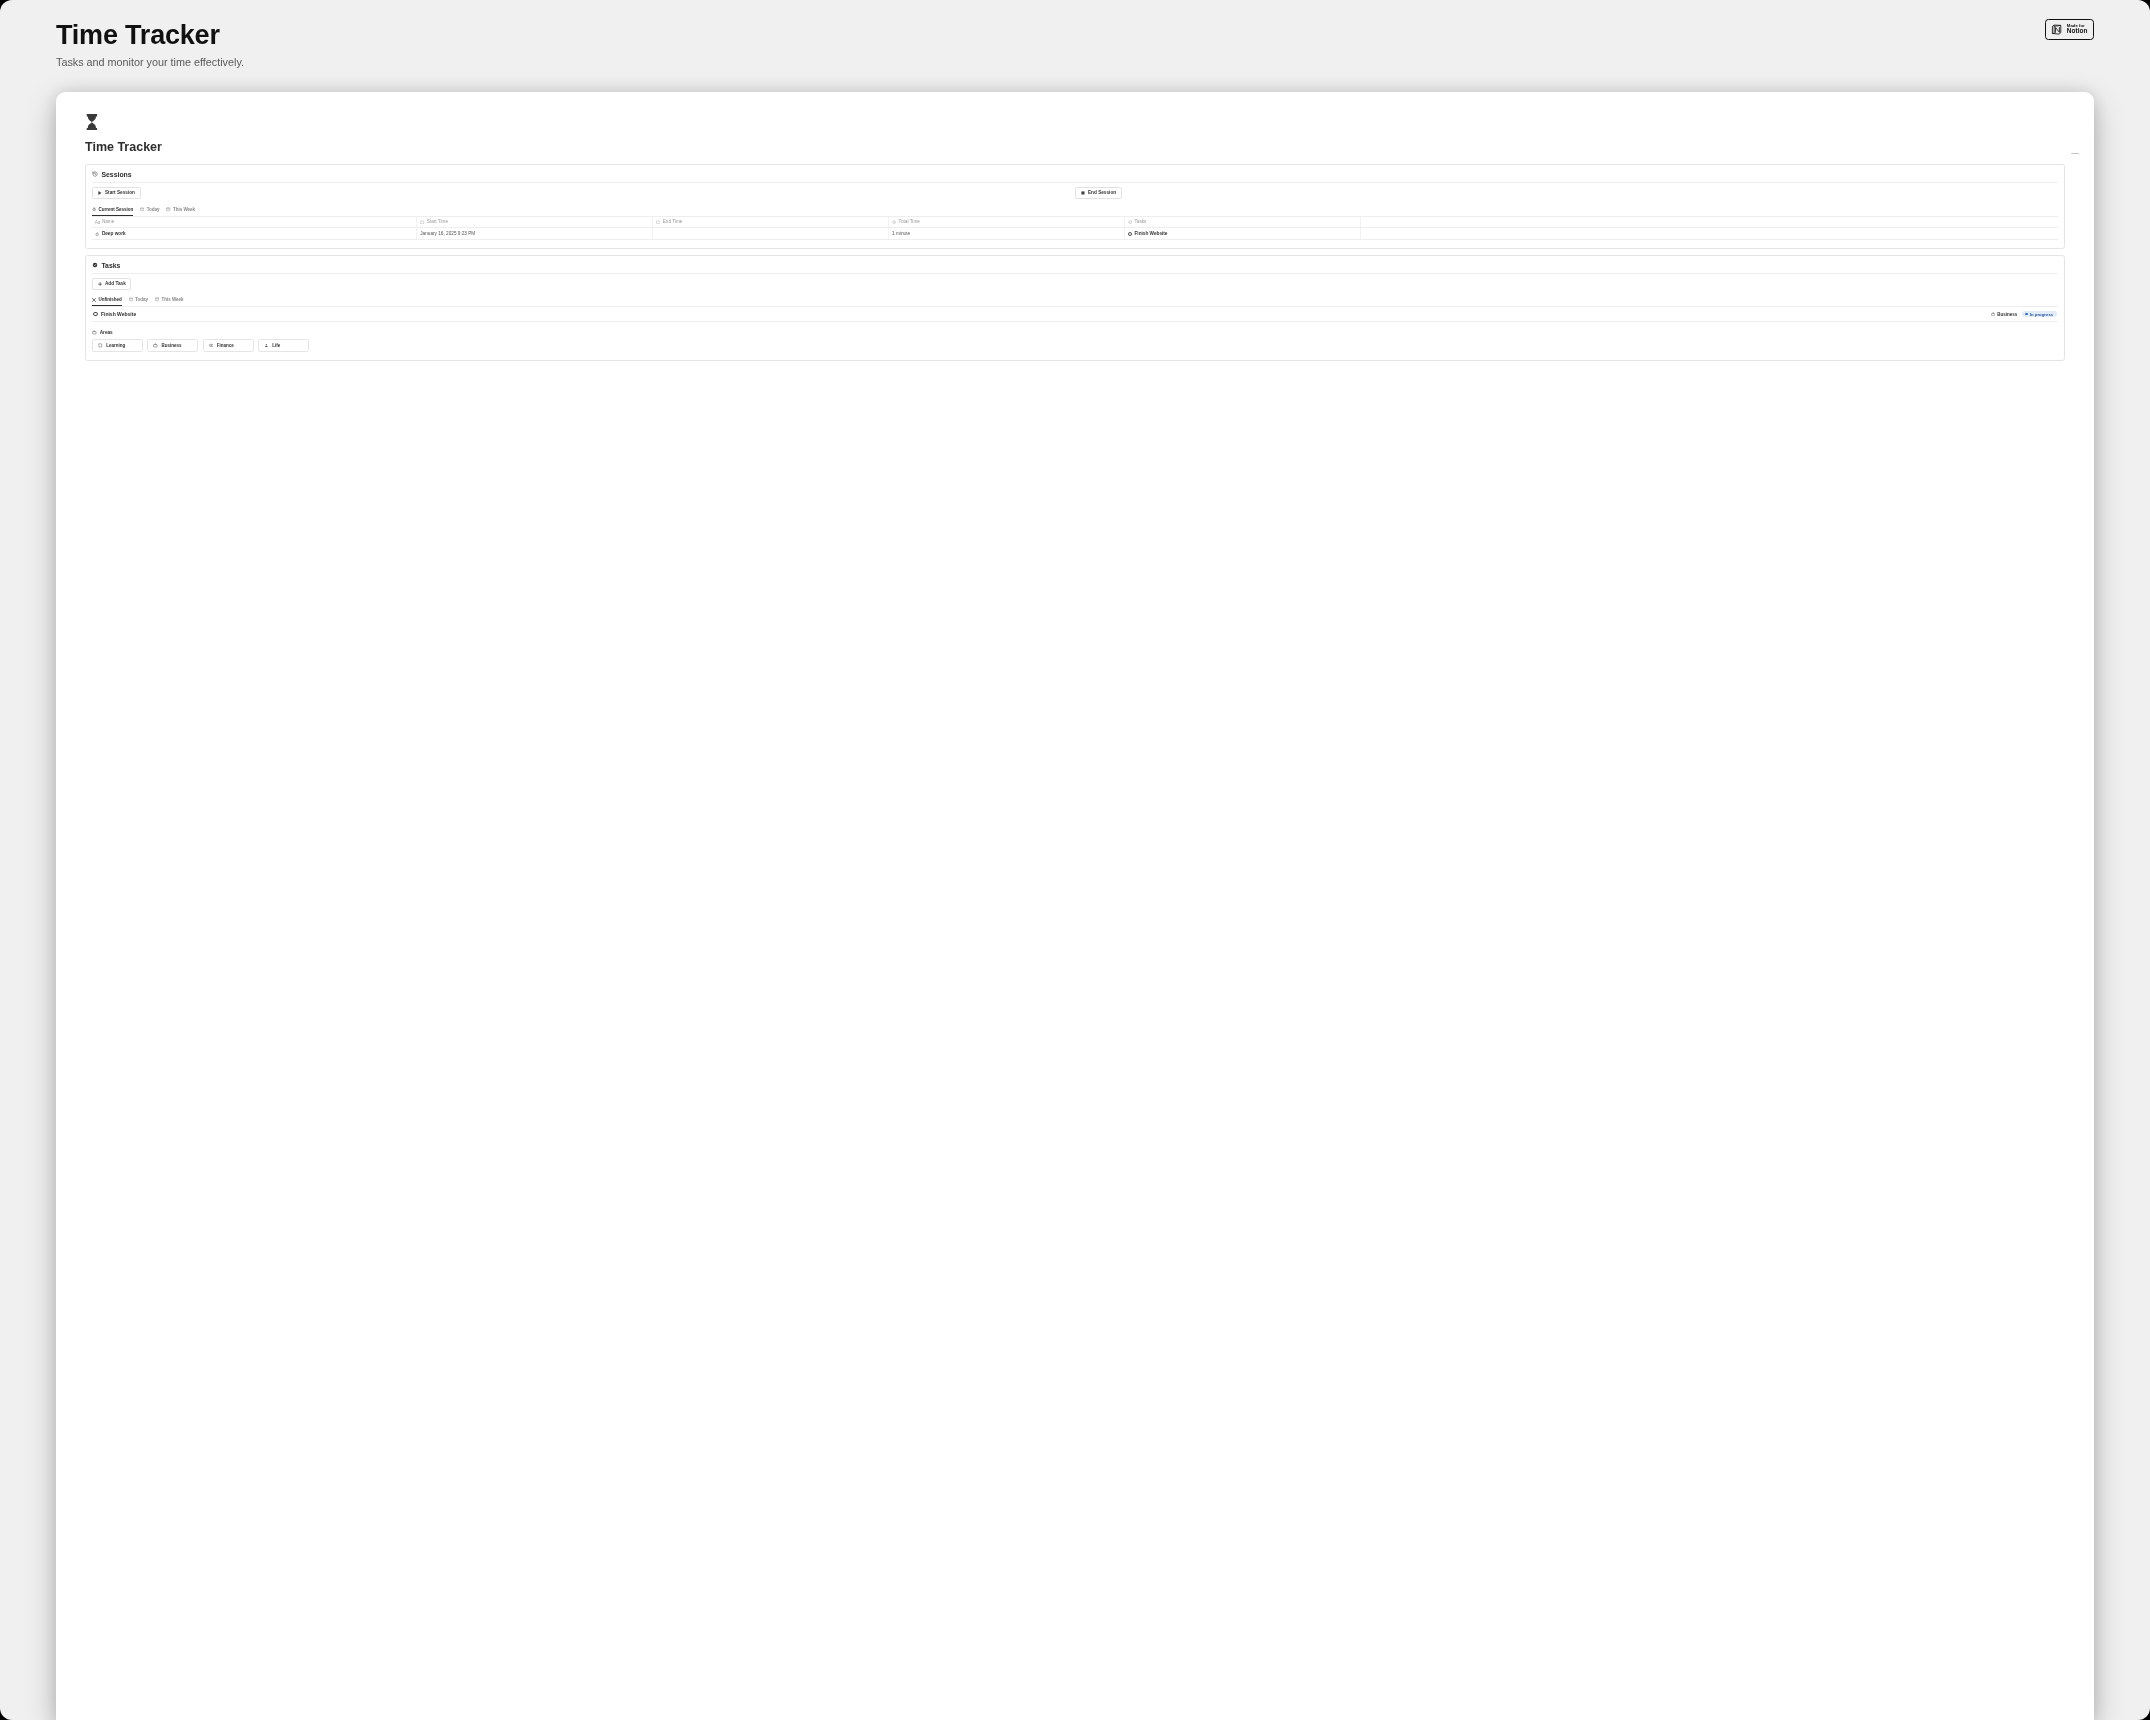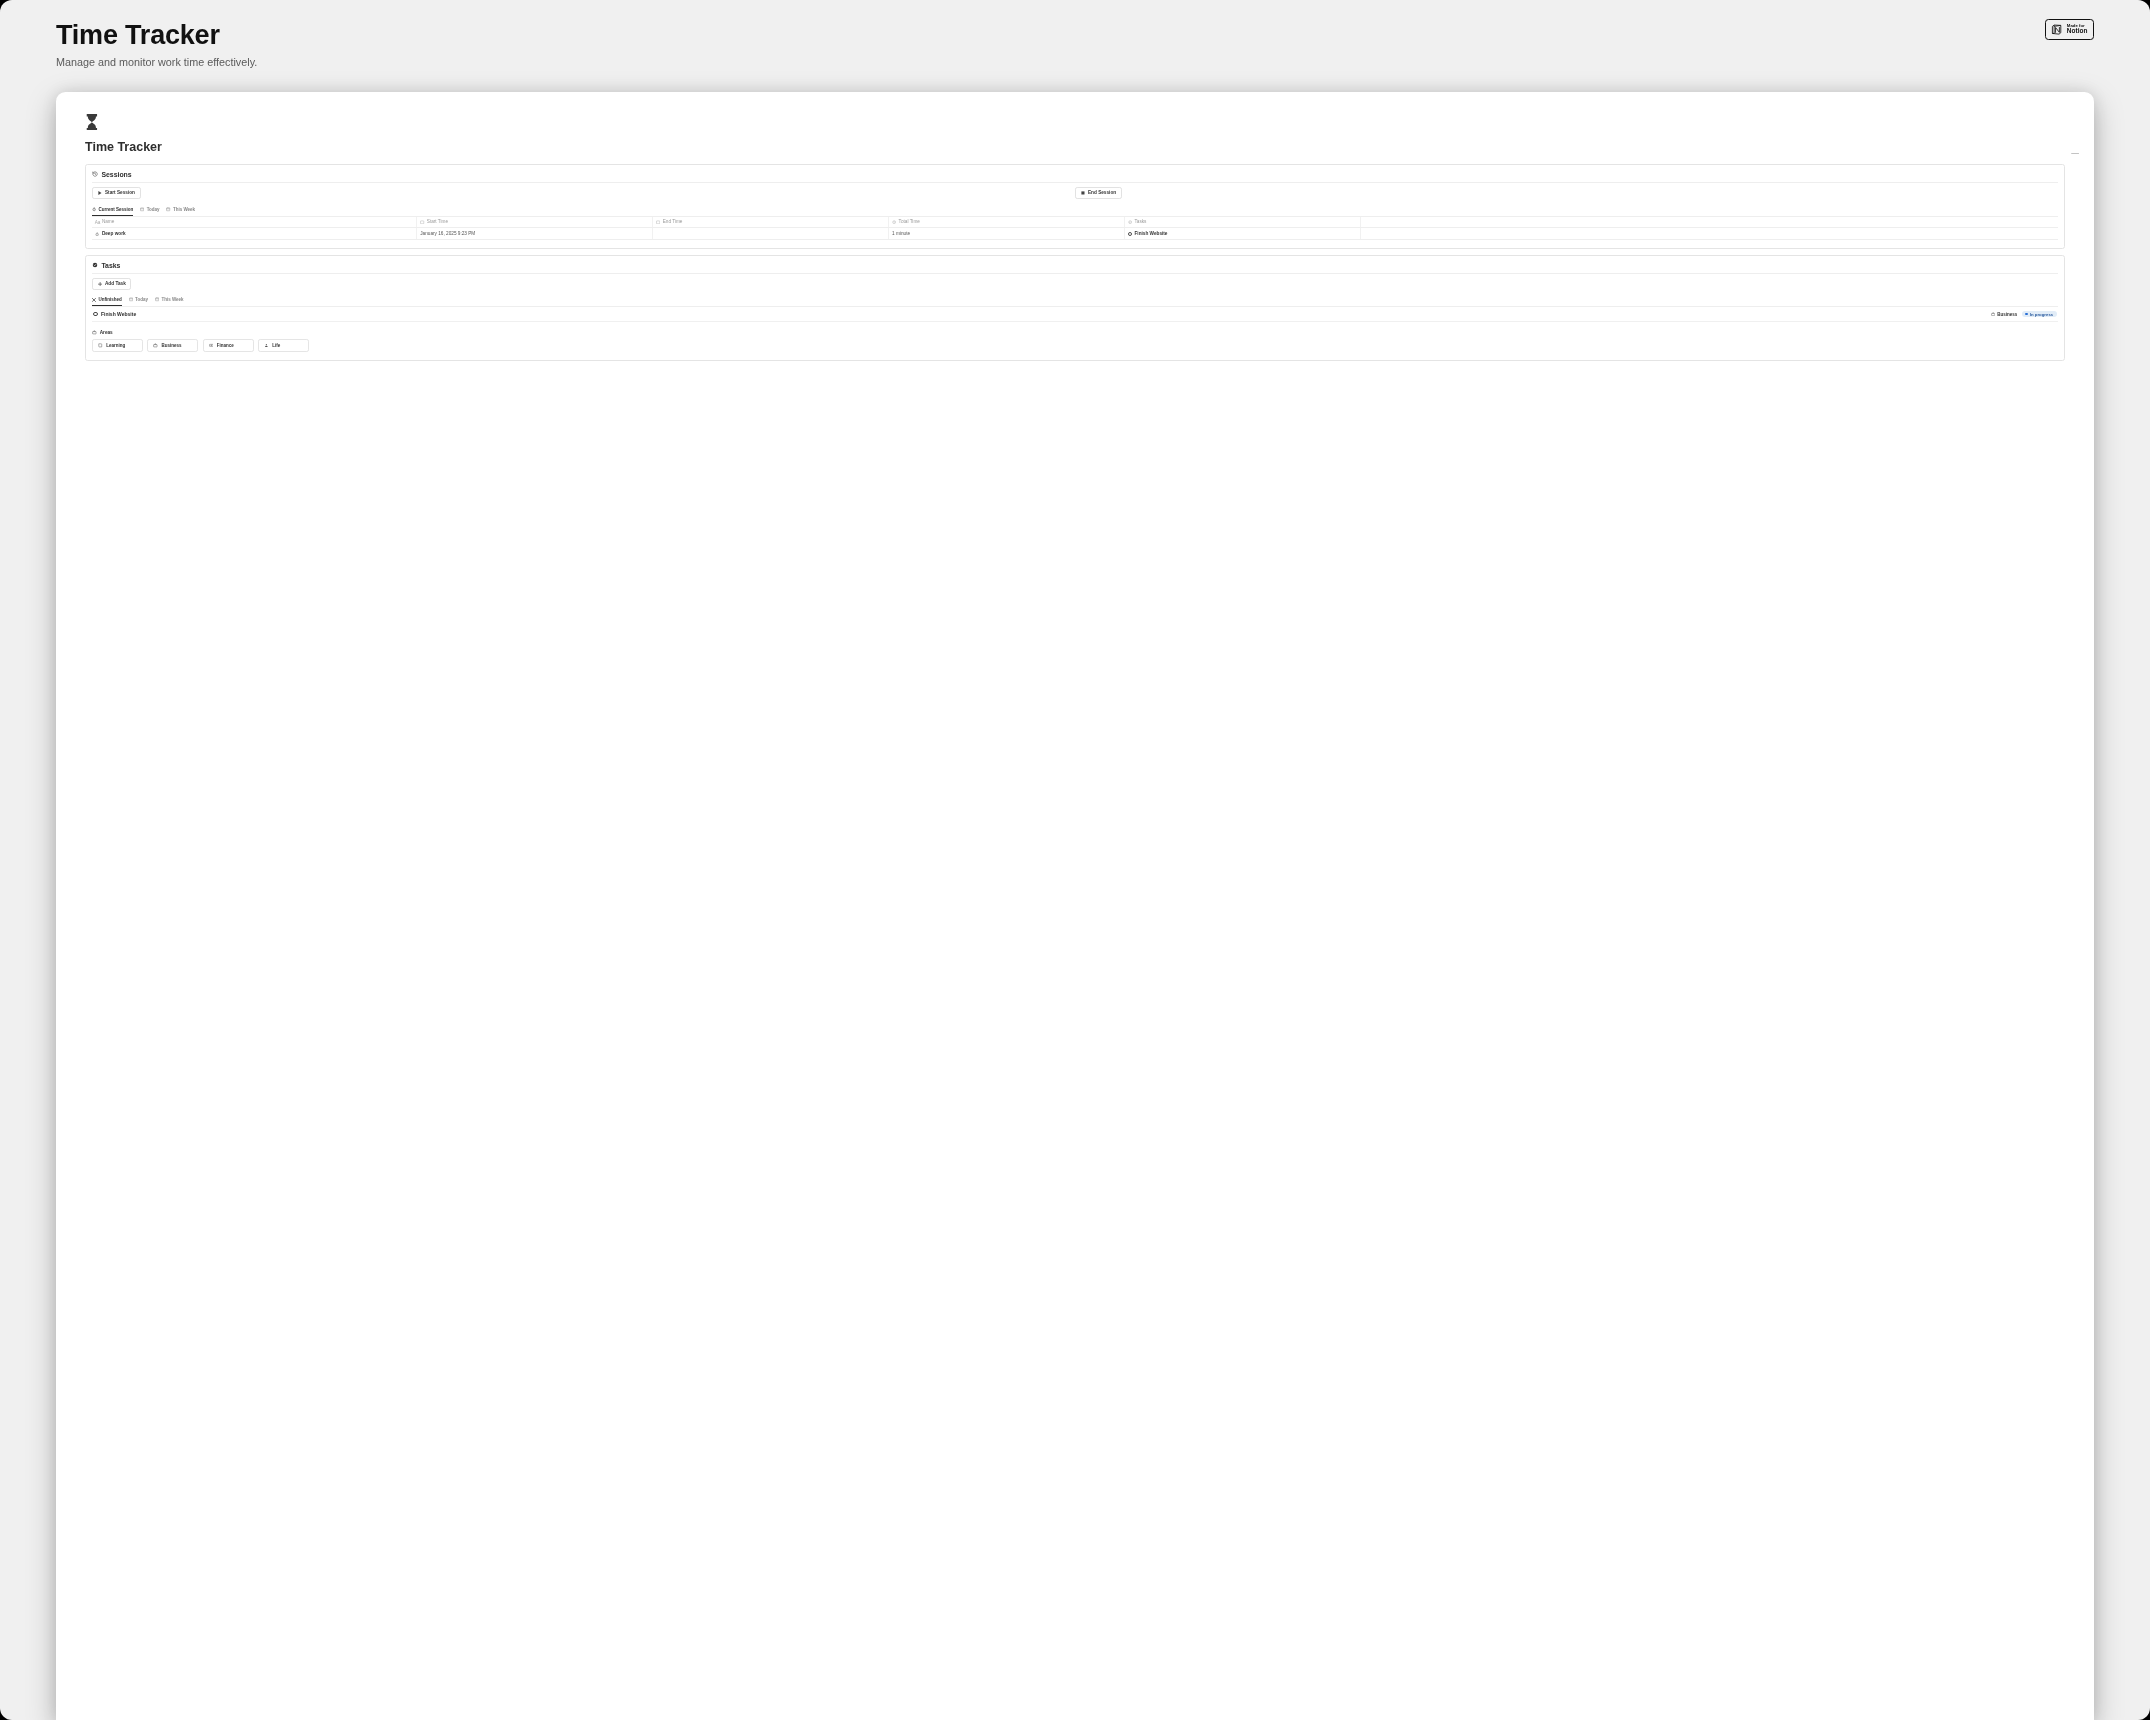--- a/index.html
+++ b/index.html
@@ -248,21 +248,21 @@
 
   .panel + .panel { margin-top: 6px; }
 </style>
 </head>
 <body>
 
 <div class="outer">
 
   <div class="hero">
     <h1>Time Tracker</h1>
-    <p>Manage and monitor work time effectively.</p>
+    <p>Tasks and monitor your time effectively.</p>
   </div>
 
   <div class="made-for">
     <span class="n-logo">
       <svg viewBox="0 0 32 32">
           <path fill="none" stroke="#111" stroke-width="2.4" stroke-linejoin="round" d="M4 7 L9 3 L28 4 L28 25 L23 29 L4 27 Z"></path>
           <path fill="none" stroke="#111" stroke-width="2.2" d="M9 3 L9 27 M9 7 L28 4 M4 27 L9 27"></path>
           <path fill="none" stroke="#111" stroke-width="2.4" stroke-linecap="round" d="M13 24 L13 10 L24 24 L24 10"></path>
         </svg>
     </span>

